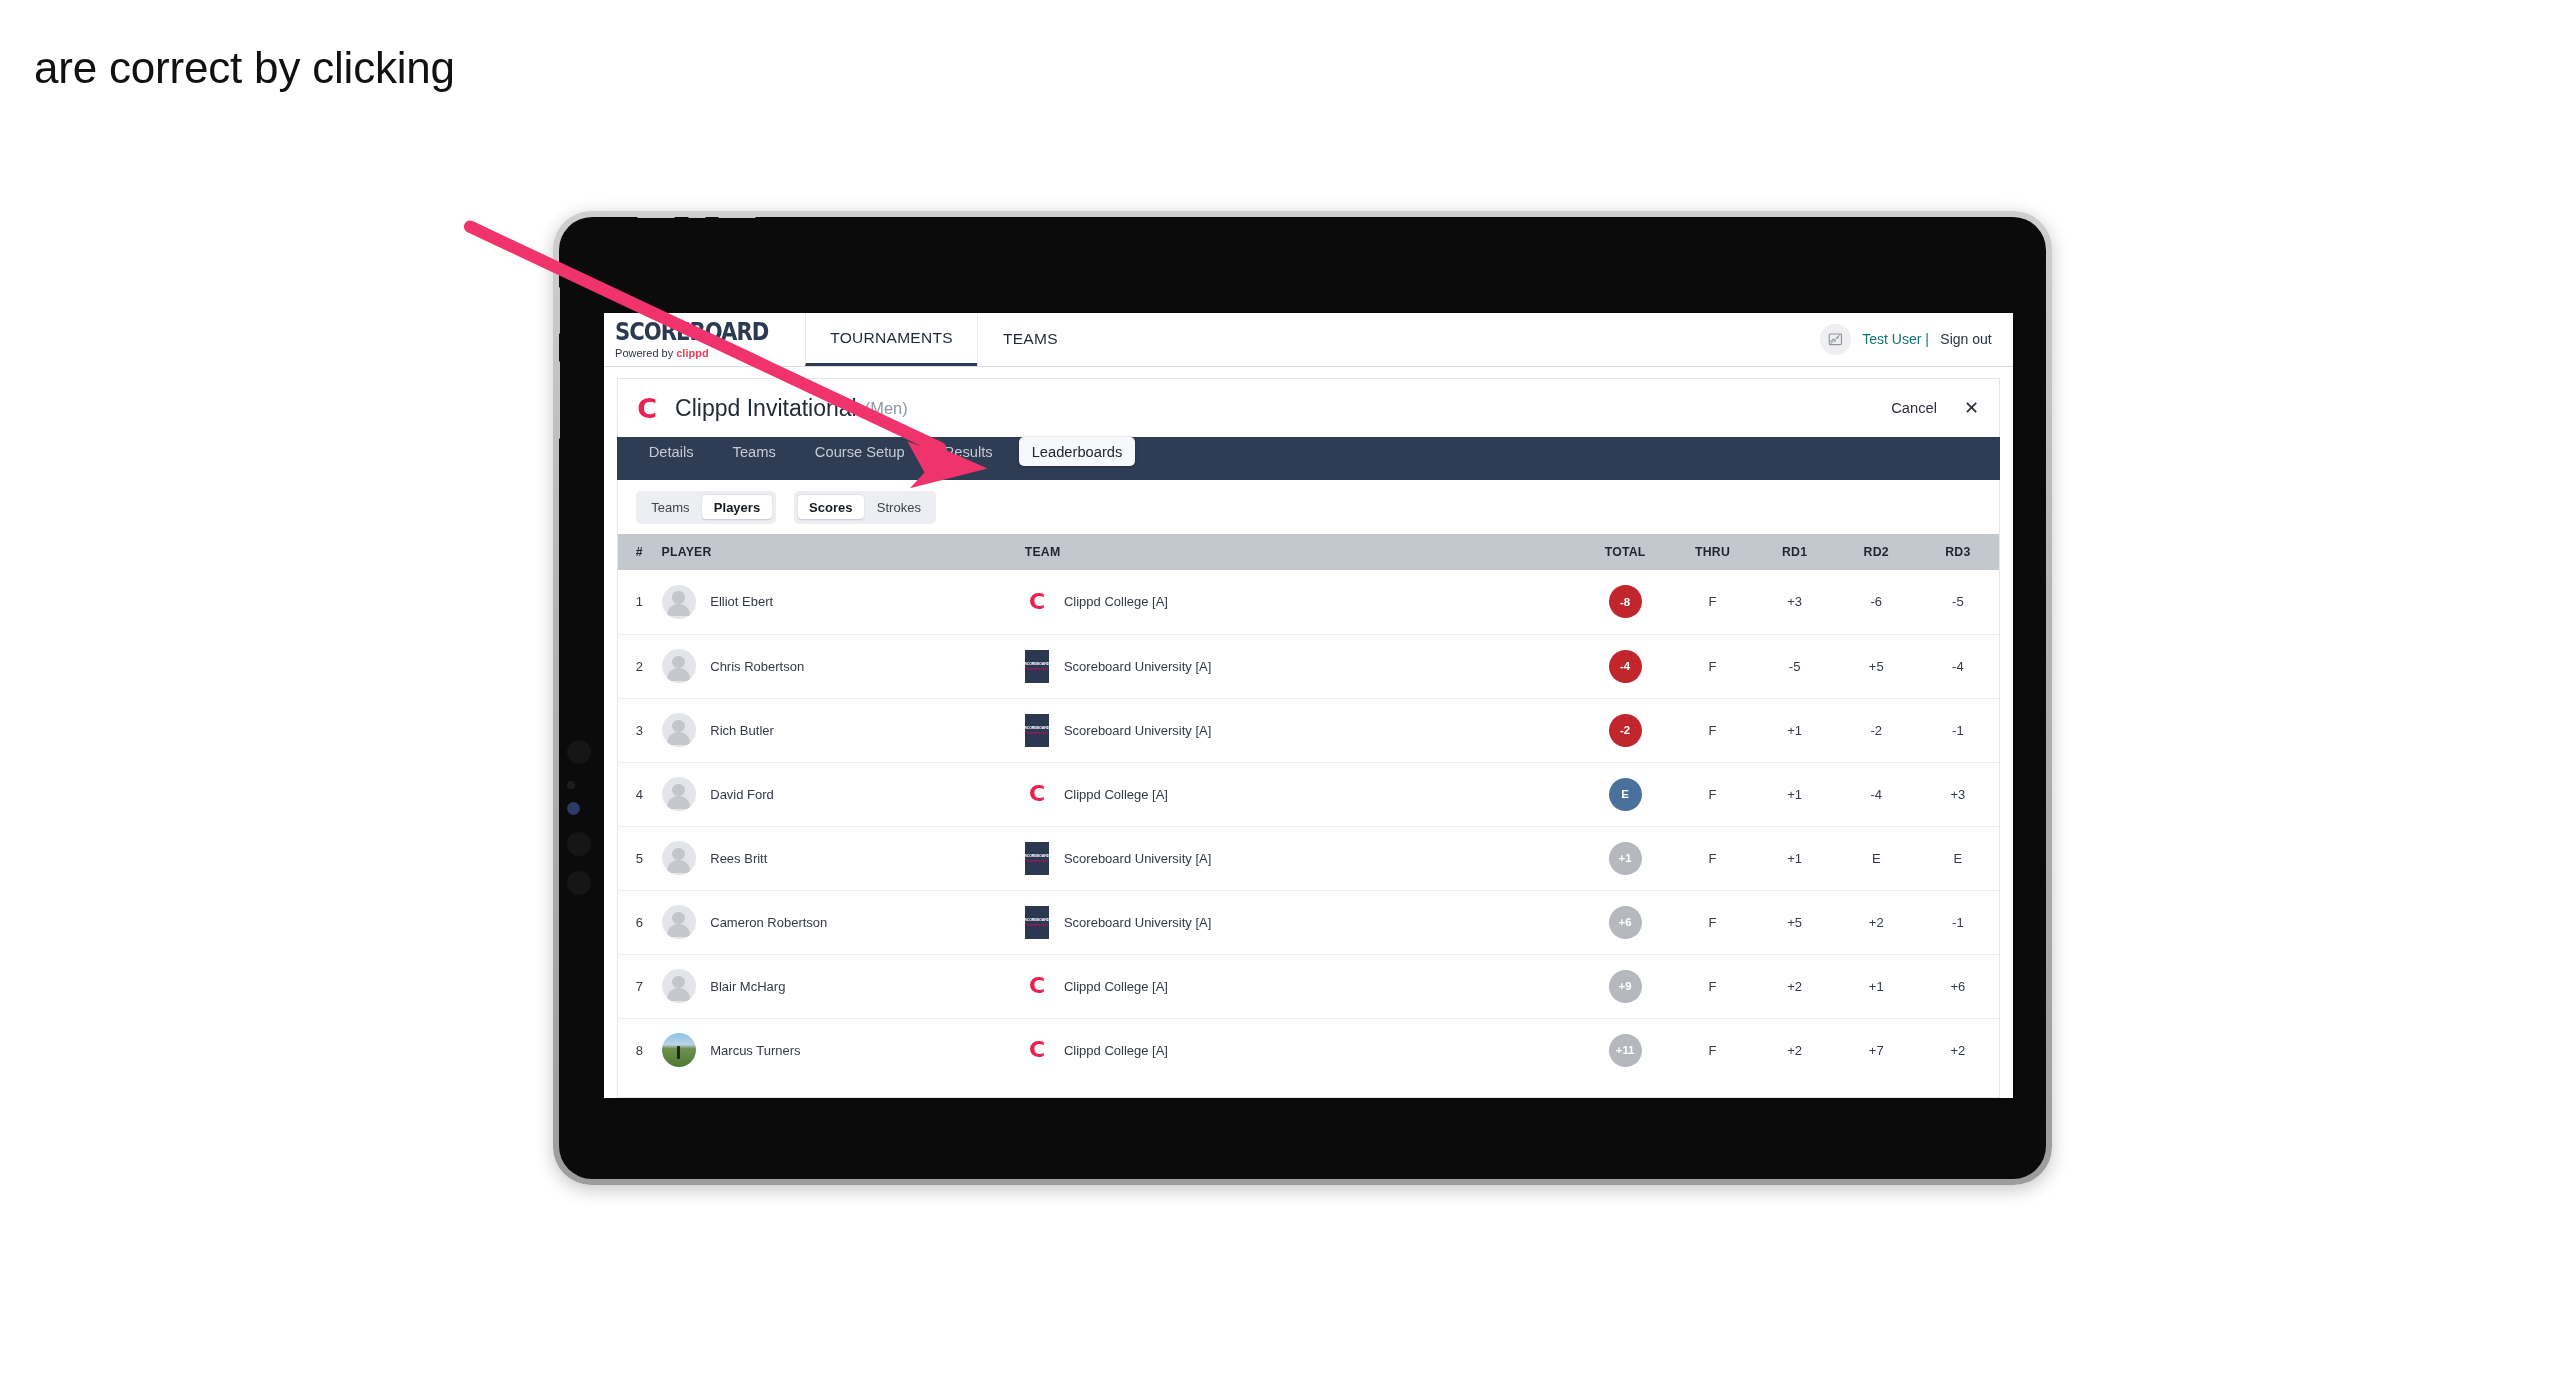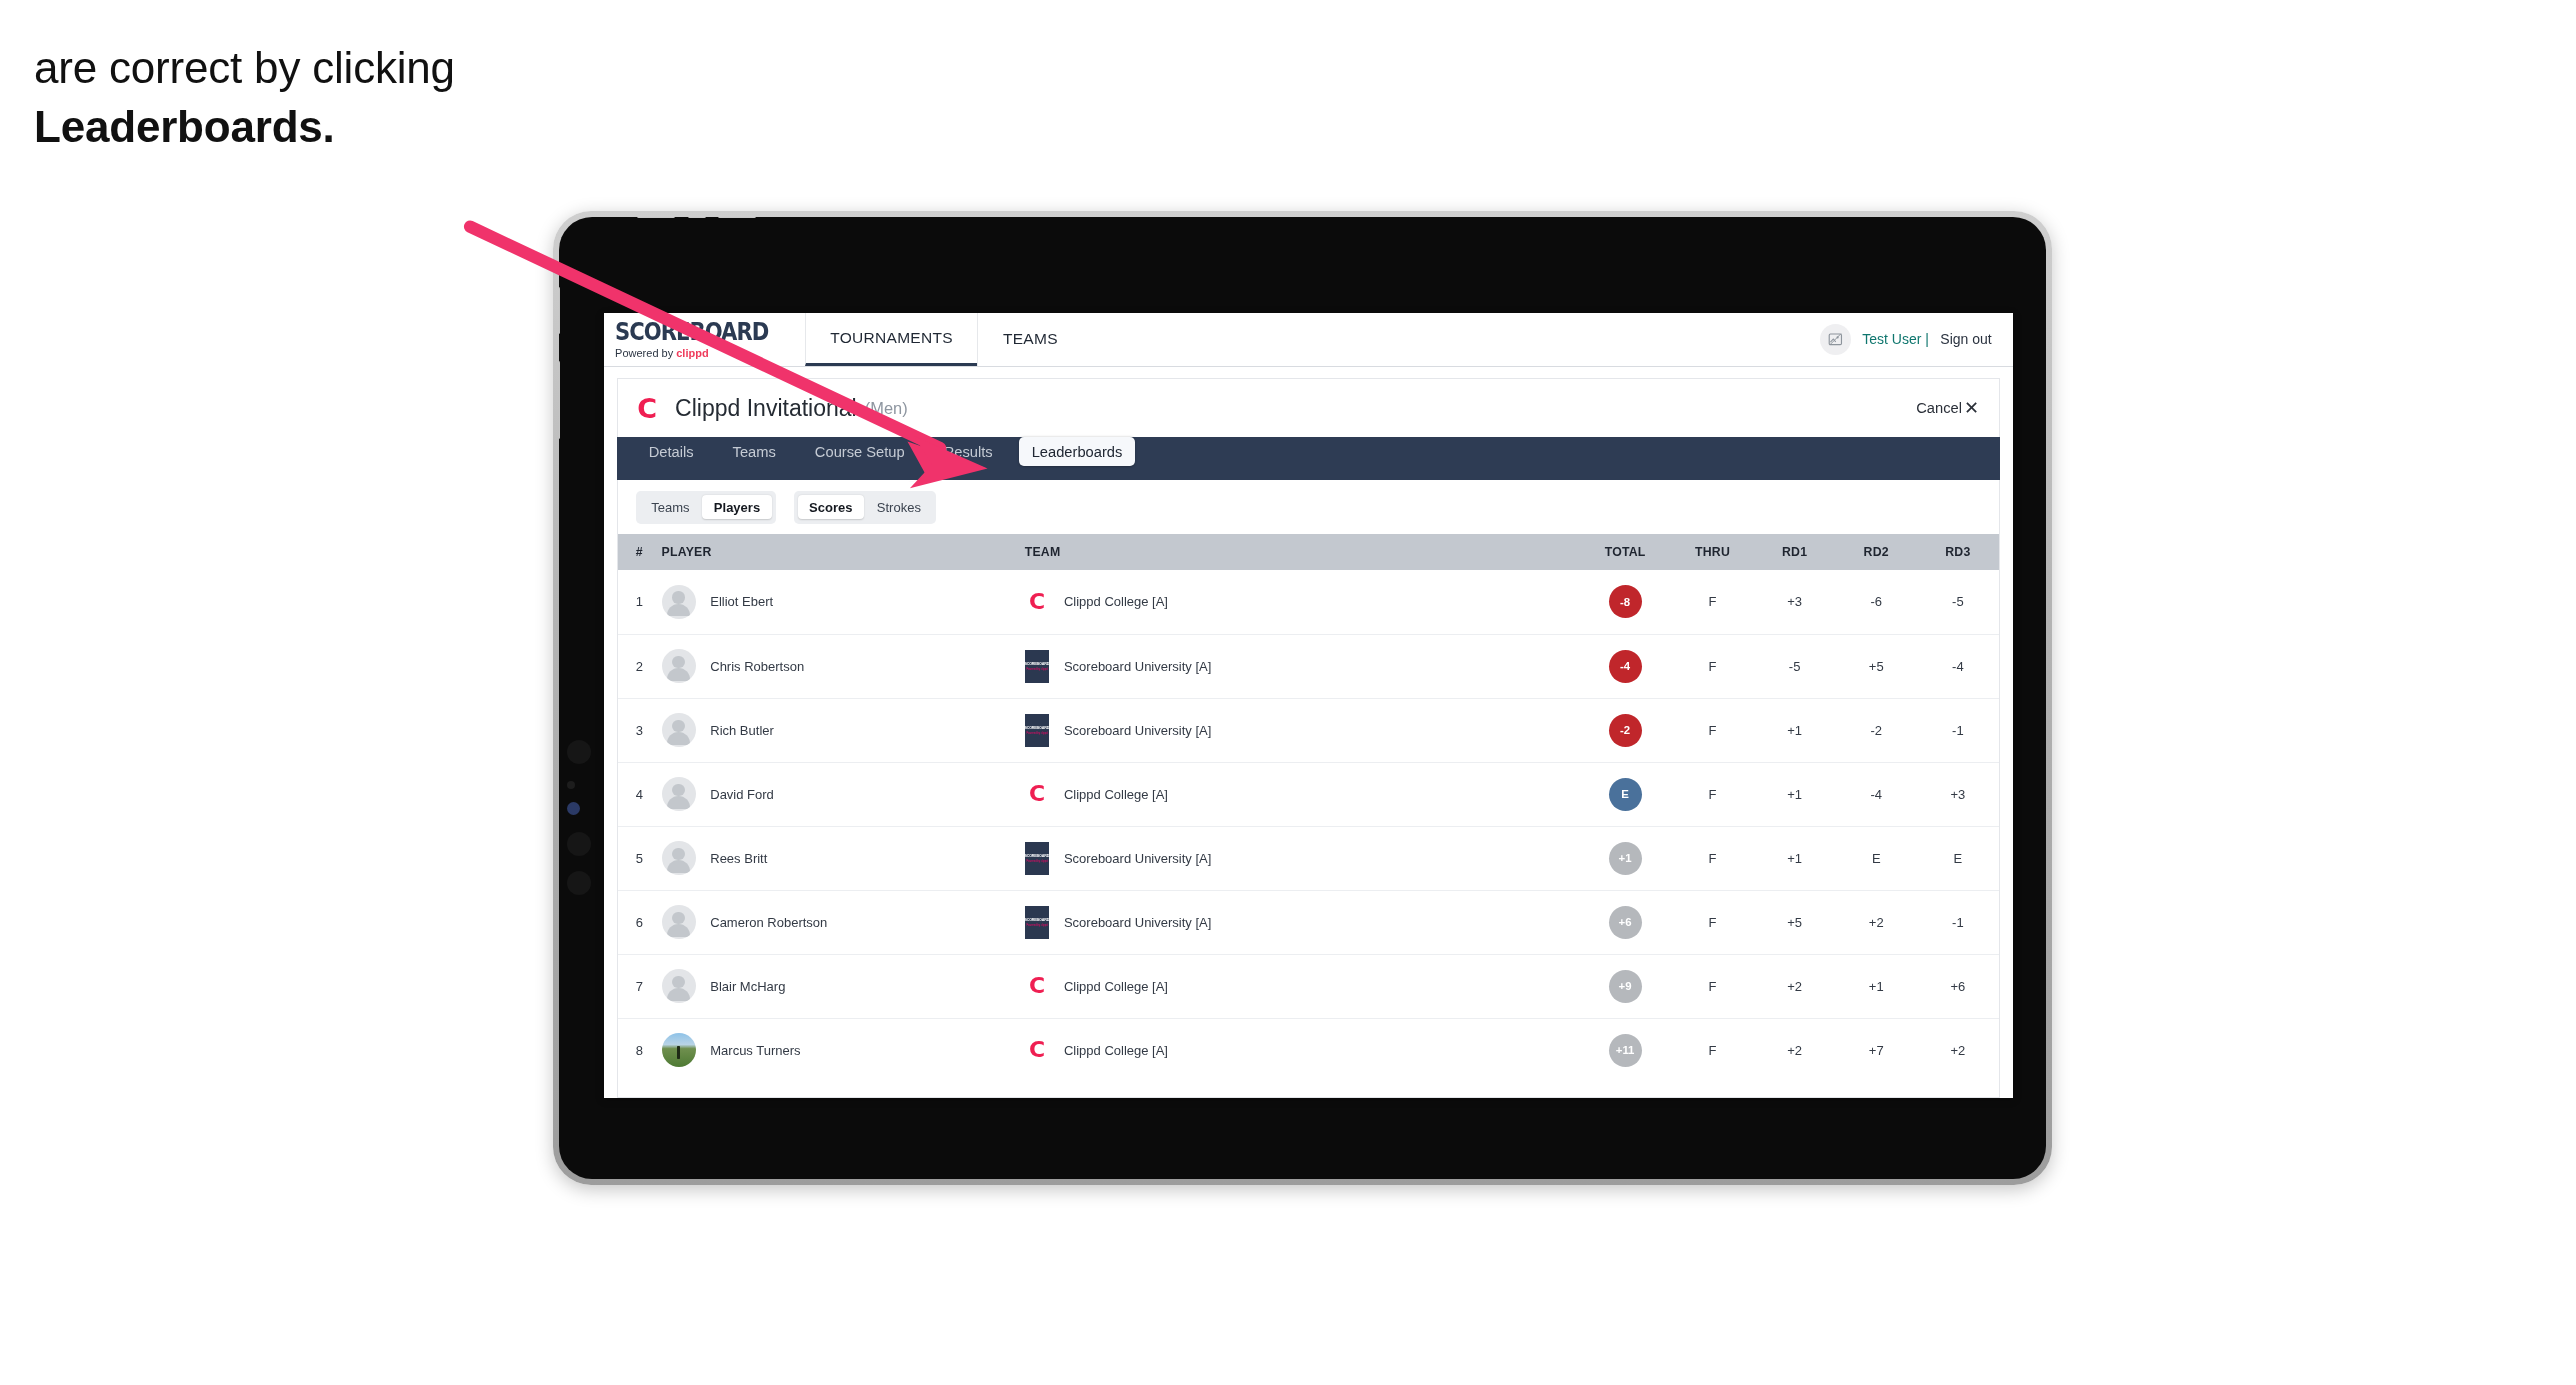--- a/index.html
+++ b/index.html
@@ -100,21 +100,21 @@
     margin: 11.4px 13px 0 13px;
     background:#fff; border:0.8px solid #e4e6ea; border-bottom:none;
     height: 59px; display:flex; align-items:center; padding: 0 19.6px;
   }
   .cmark {
     font-family:"DejaVu Sans", sans-serif;
     font-weight:800; font-size:27px; color:#ef1f52; margin-right: 18px; line-height:1;
   }
   .t-title { font-size: 23px; color:#252b33; }
   .t-sub { font-size: 16.4px; color:#8e96a0; margin-left: 8.2px; }
-  .cancel { margin-left:auto; display:flex; align-items:center; gap:2px; font-size:14.7px; color:#2a2f38; cursor:pointer;}
+  .cancel { margin-left:auto; display:flex; align-items:center; gap:27px; font-size:14.7px; color:#2a2f38; cursor:pointer;}
   .x-glyph { font-size: 18px; font-weight: 400; }
 
   
   .tabbar {
     margin: 0 13px; background:#2e3c54; height: 43px;
     display:flex; align-items:flex-start; padding: 0 19px; gap: 13px;
   }
   .tab {
     font-size: 14.7px; color:#c5cbd4; padding: 6.5px 13px; border-radius: 4.9px; cursor:pointer;
   }
@@ -177,21 +177,20 @@
   .badge.even  { background:#4a719b; }
   .badge.over  { background:#b5b8bc; }
 </style>
 </head>
 <body>
 
 <div class="stage">
 
   <div class="caption">
     <div>are correct by clicking</div>
-    <div class="bold">Leaderboards.</div>
   </div>
 
   <div class="tablet">
     <div class="tablet-bezel">
       <span class="btn-top b1"></span>
       <span class="btn-top b2"></span>
       <span class="btn-top b3"></span>
       <span class="btn-left l1"></span>
       <span class="btn-left l2"></span>
       <span class="lens c1"></span>

